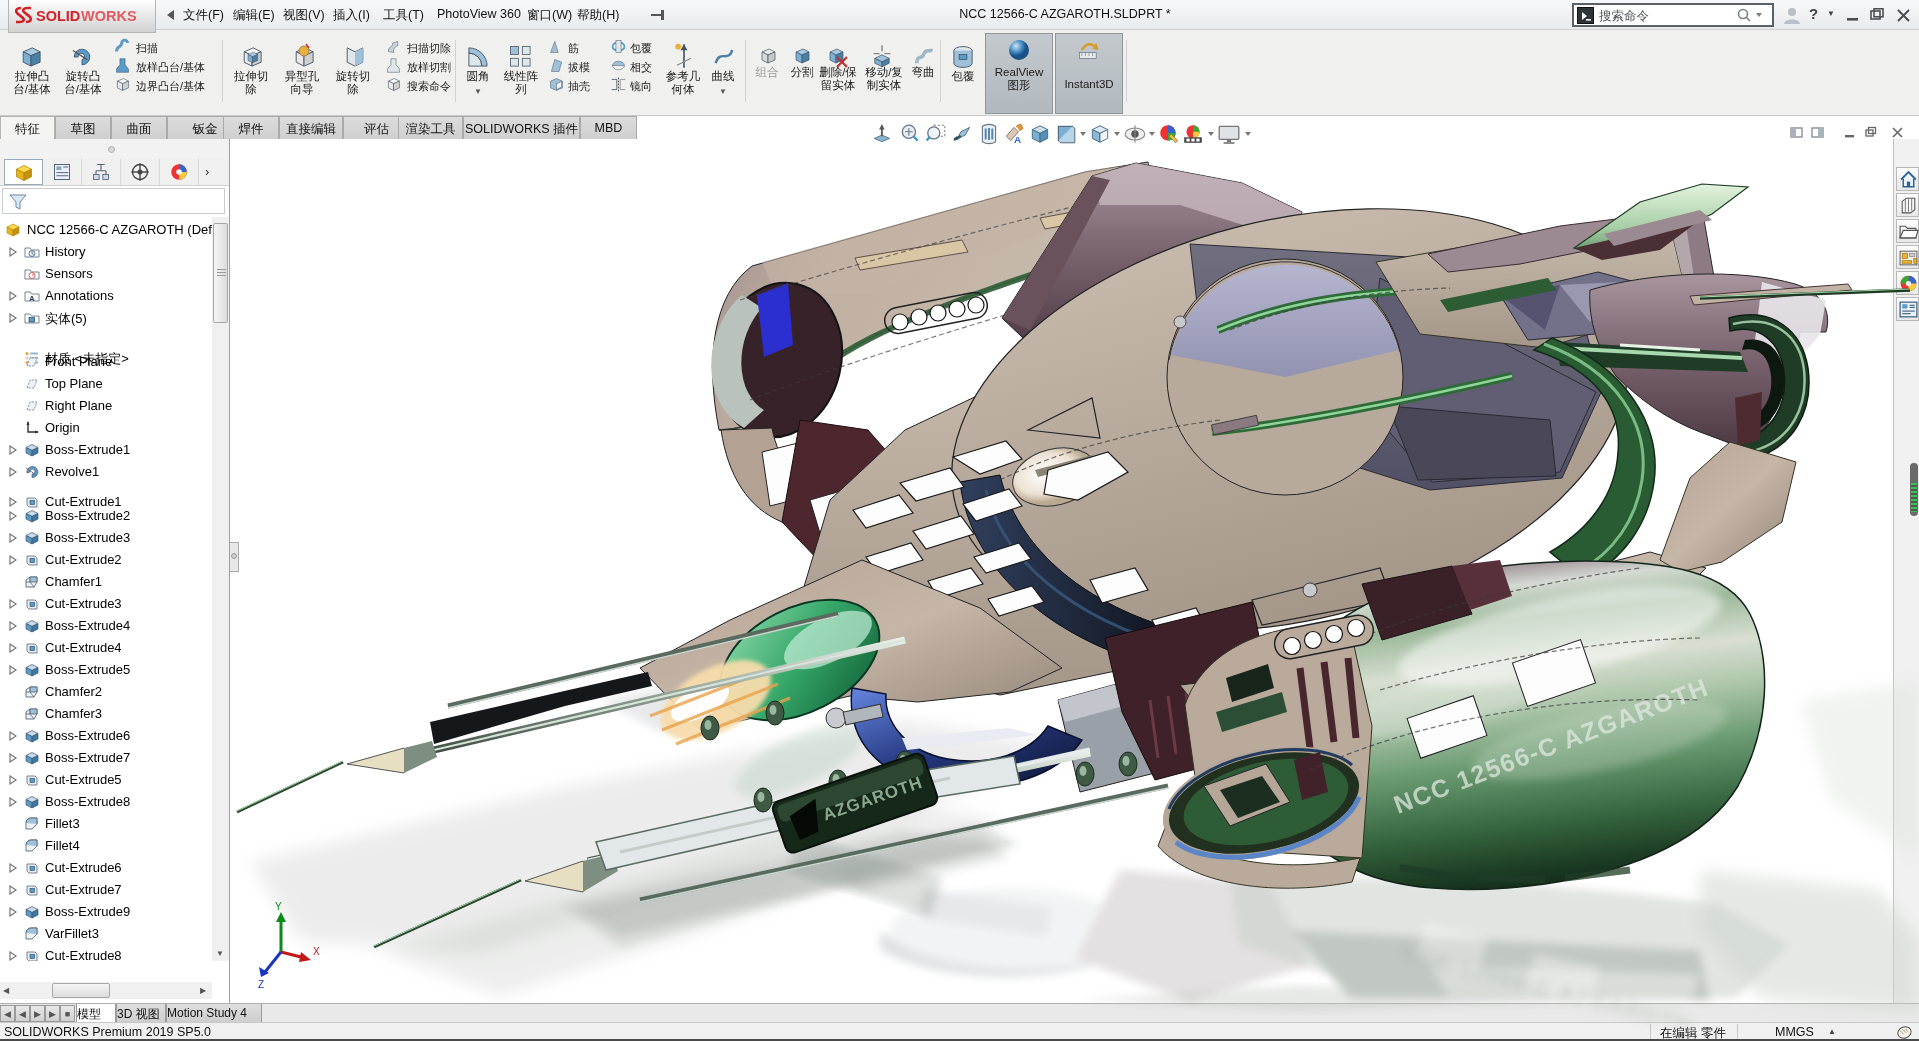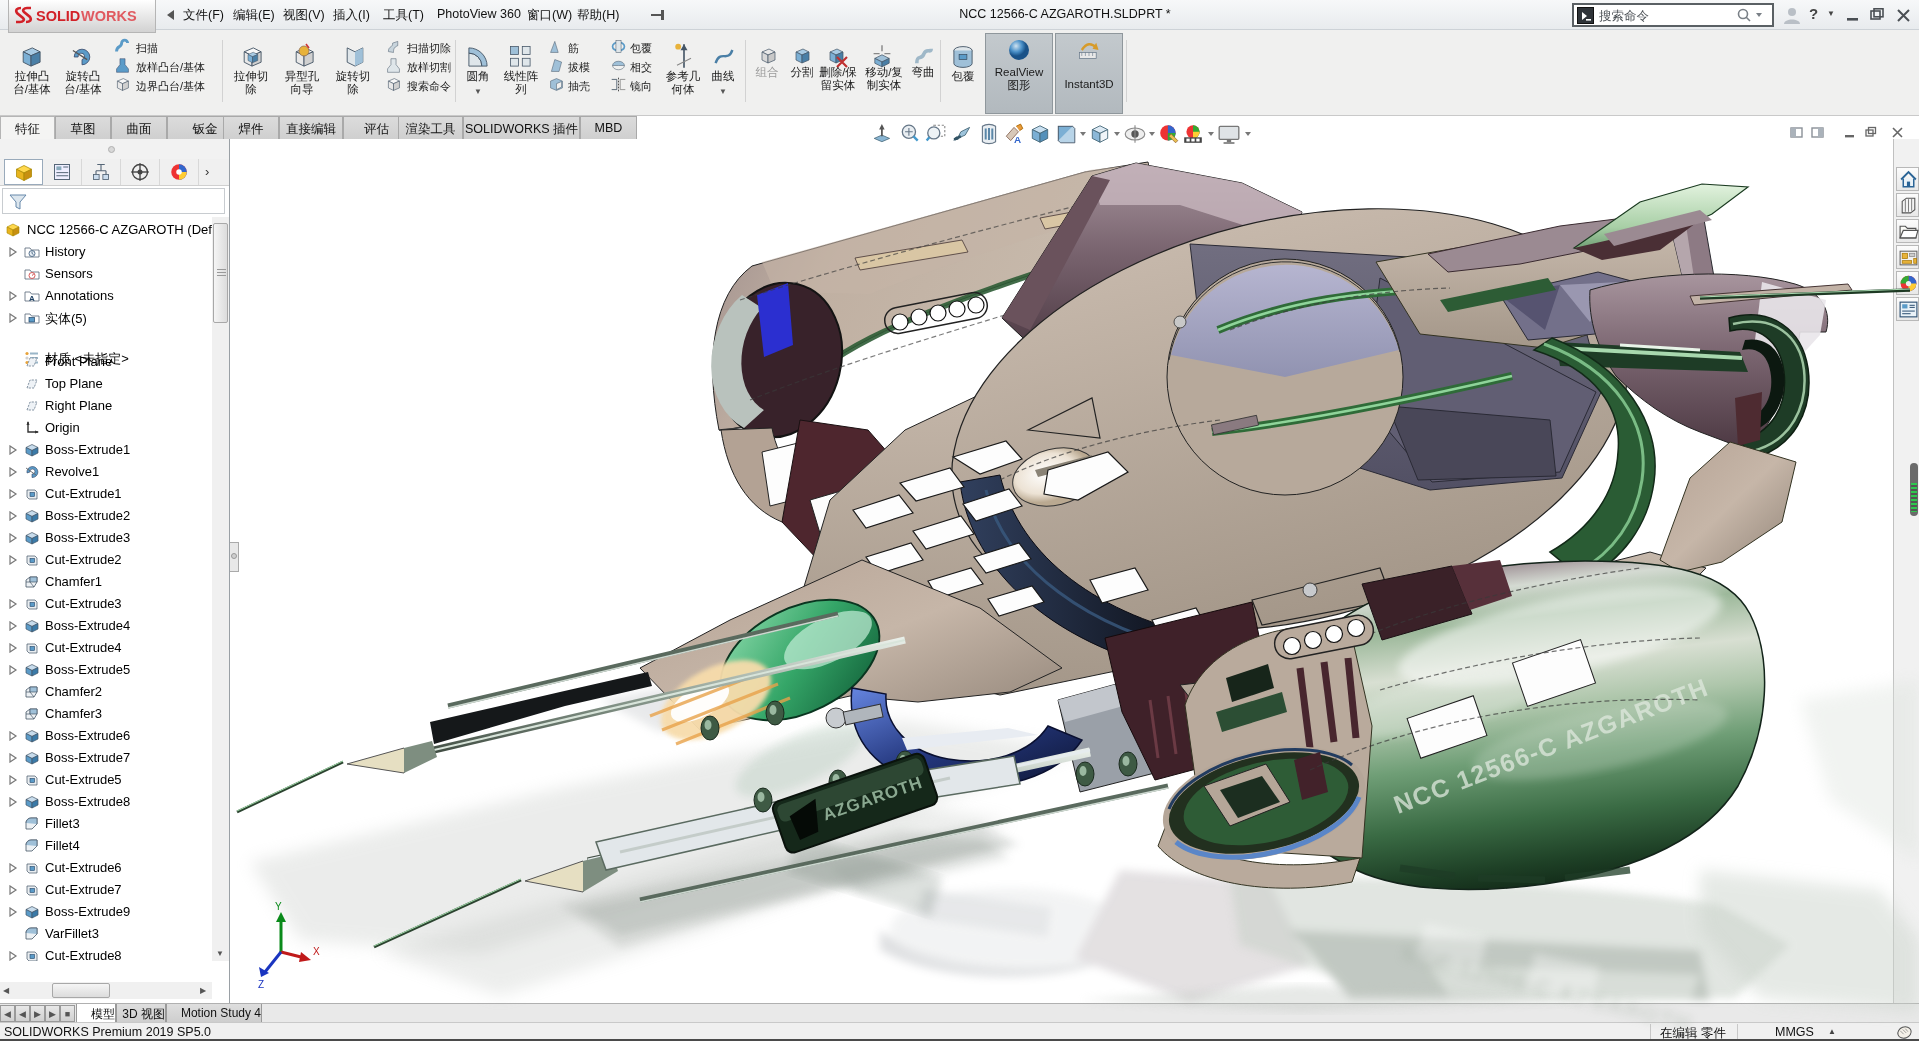--- a/index.html
+++ b/index.html
@@ -26,21 +26,21 @@
 #tree{position:absolute;left:0;top:78px;width:217px;height:744px;background:#fff;overflow:hidden}
 .ti{position:absolute;left:0;height:22px;font-size:13px;color:#000;white-space:nowrap}
 .ti .tx{position:absolute;top:3px}
 #vscroll{position:absolute;left:212px;top:78px;width:17px;height:744px;background:#f0f0f0}
 #vthumb{position:absolute;left:1px;top:6px;width:15px;height:100px;background:linear-gradient(90deg,#f5f5f5,#dcdcdc);border:1px solid #a8a8a8;border-radius:2px}
 #hscroll{position:absolute;left:0;top:843px;width:212px;height:17px;background:#f0f0f0}
 #hthumb{position:absolute;left:52px;top:1px;width:58px;height:15px;background:linear-gradient(#f5f5f5,#dcdcdc);border:1px solid #a8a8a8;border-radius:2px}
 #taskpane{position:absolute;left:1893px;top:139px;width:26px;height:864px;background:#f1f1f1;border-left:1px solid #c0c0c0}
 .tpbtn{position:absolute;left:2px;width:23px;height:24px;background:linear-gradient(#fcfcfc,#e8e8e8);border:1px solid #b8b8b8}
 #doctabs{position:absolute;left:0;top:1003px;width:1919px;height:19px;background:#e9e9e9;border-top:1px solid #b0b0b0}
-.dtab{position:absolute;top:0;height:19px;background:linear-gradient(#dedede,#cecece);border:1px solid #9a9a9a;border-top:none;font-size:12px;color:#111;text-align:right;padding-top:2px}
+.dtab{position:absolute;top:0;height:19px;background:linear-gradient(#dedede,#cecece);border:1px solid #9a9a9a;border-top:none;font-size:12px;color:#111;text-align:left;padding-top:2px}
 .dtab.active{background:#fff}
 .navbtn{position:absolute;top:1px;width:15px;height:17px;background:linear-gradient(#e8e8e8,#d0d0d0);border:1px solid #9a9a9a;color:#555;font-size:9px;text-align:center;padding-top:3px}
 #statusbar{position:absolute;left:0;top:1022px;width:1919px;height:19px;background:#f0f0f0;border-top:1px solid #c9c9c9;font-size:12.5px;color:#111}
 #ship{position:absolute;left:0;top:0;z-index:1;pointer-events:none}
 .z2{z-index:2}
 
 </style></head><body>
 <div id="titlebar"></div>
 <div id="logo"><svg width="146" height="31" viewBox="0 0 146 31">
       <path d="M12 8 C8 8 6 10 8 13 L14 18 C16 20 14 22 11 22 L7 22" stroke="#d22128" stroke-width="2.6" fill="none"></path>
@@ -784,21 +784,21 @@
 <div class="ti" style="top:244px;left:0;width:217px">
         <svg style="position:absolute;left:8px;top:6px" width="10" height="10">
           <polygon points="2,1 8,5 2,9" fill="none" stroke="#777" stroke-width="1.2"></polygon>
         </svg>
         <div style="position:absolute;left:24px;top:3px"><svg width="16" height="16" viewBox="0 0 16 16">
             <path d="M3 9 A5.5 5.5 0 1 1 8 13.5 L8 10 A2.5 2.5 0 1 0 6 8 Z" fill="#5b9bc8" stroke="#346" stroke-width=".6"></path>
             <line x1="2" y1="4" x2="12" y2="11" stroke="#666" stroke-width=".9"></line>
           </svg></div>
         <div class="tx" style="left:45px">Revolve1</div>
       </div>
-<div class="ti" style="top:266px;left:0;width:217px">
+<div class="ti" style="top:274px;left:0;width:217px">
         <svg style="position:absolute;left:8px;top:6px" width="10" height="10">
           <polygon points="2,1 8,5 2,9" fill="none" stroke="#777" stroke-width="1.2"></polygon>
         </svg>
         <div style="position:absolute;left:24px;top:3px"><svg width="16" height="16" viewBox="0 0 16 16">
             <polygon points="3,4 11,4 13,6 13,13 5,13 3,11" fill="#e9edf0" stroke="#456" stroke-width=".7"></polygon>
             <rect x="6" y="6.5" width="4.5" height="4" fill="#5b9bc8" stroke="#246" stroke-width=".6"></rect>
           </svg></div>
         <div class="tx" style="left:45px">Cut-Extrude1</div>
       </div>
 <div class="ti" style="top:288px;left:0;width:217px">

